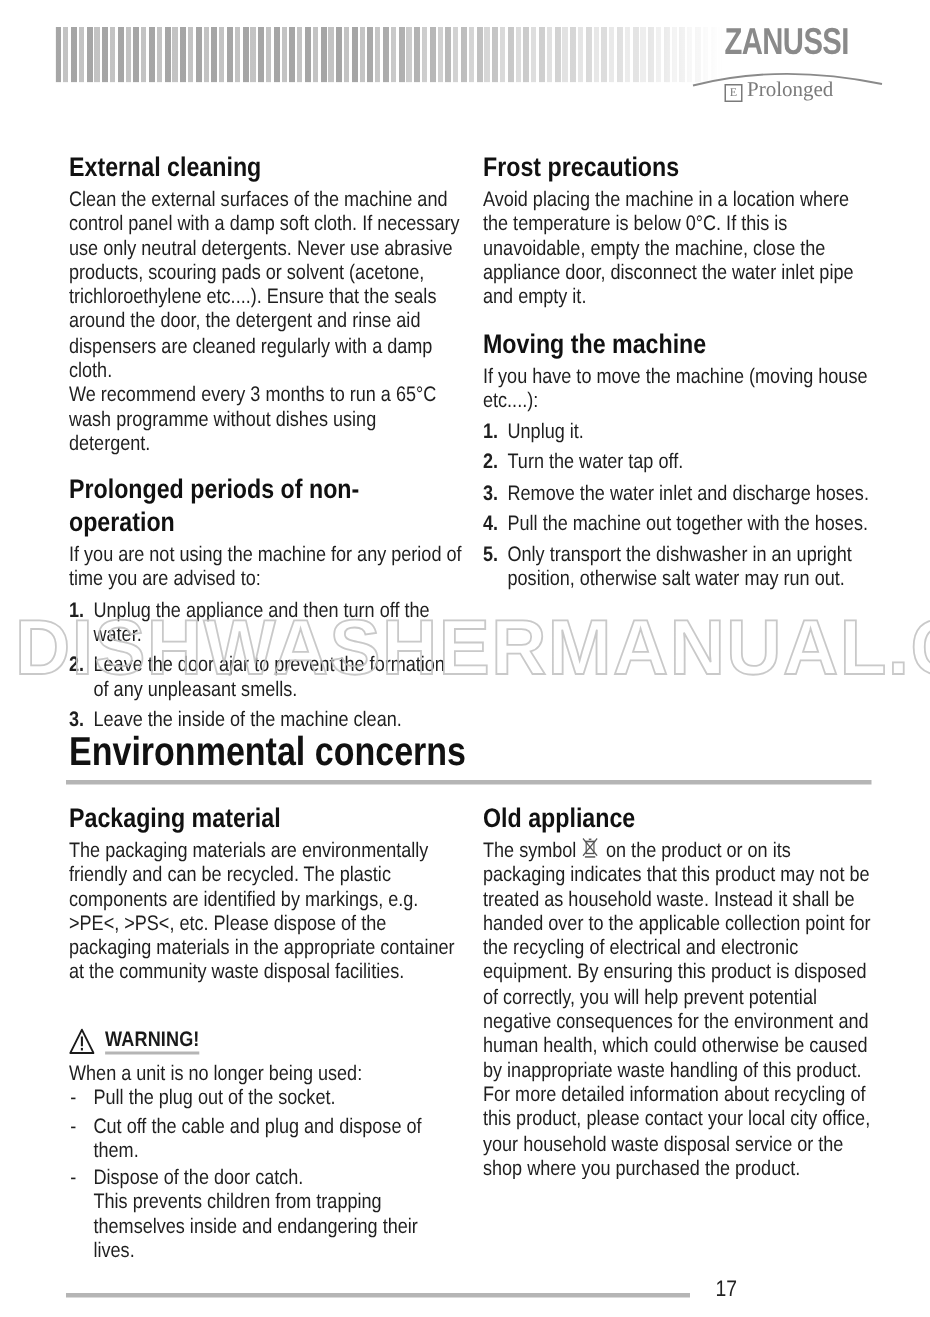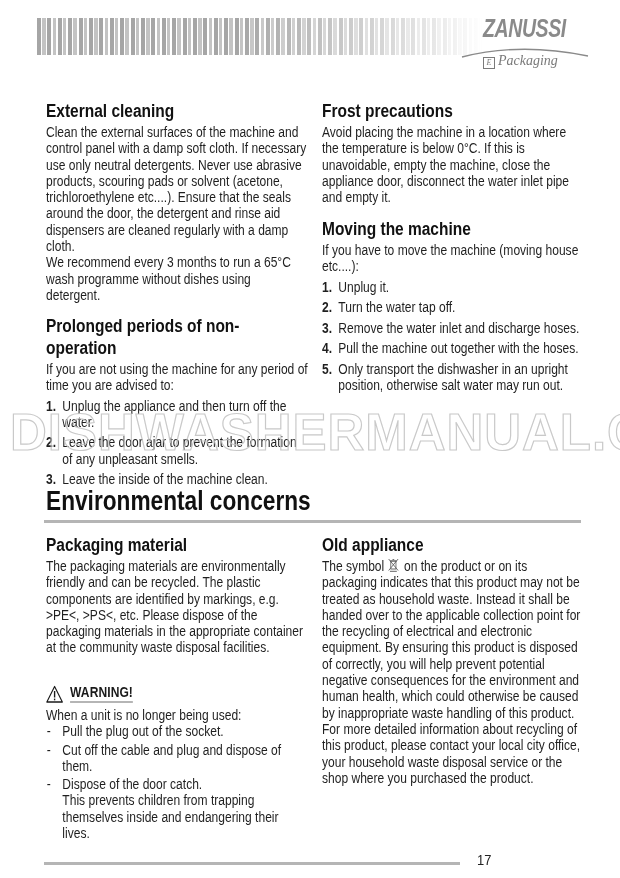--- a/index.html
+++ b/index.html
@@ -4,21 +4,21 @@
 <style>
   html, body { margin: 0; padding: 0; background: #ffffff; }
   body { width: 620px; height: 878px; position: relative; overflow: hidden;
          font-family: "Liberation Sans", sans-serif; color: #1a1a1a; }
 
   
   .header-bar { position: absolute; left: 37px; top: 18px; width: 445px; height: 37px;
     background: repeating-linear-gradient(90deg, rgba(150,150,150,0.85) 0 4px, rgba(255,255,255,0) 4px 5.2px, rgba(170,170,170,0.7) 5.2px 8.6px, rgba(255,255,255,0) 8.6px 10.4px);
     -webkit-mask-image: linear-gradient(90deg, #000 0%, #000 45%, rgba(0,0,0,0.25) 90%, rgba(0,0,0,0) 100%);
     mask-image: linear-gradient(90deg, #000 0%, #000 45%, rgba(0,0,0,0.25) 90%, rgba(0,0,0,0) 100%); }
-  .logo { position: absolute; left: 460px; top: 14px; width: 130px; height: 60px; font-style: italic; }
+  .logo { position: absolute; left: 460px; top: 14px; width: 130px; height: 60px; }
   .logo-zanussi { position: absolute; left: 23px; top: 0px; font-family: "Liberation Sans", sans-serif;
     font-weight: bold; font-size: 25px; color: #8a8a8a; letter-spacing: -0.5px;
     transform: scaleX(0.78); transform-origin: left top; }
   .logo-arc { position: absolute; left: 0; top: 30px; width: 130px; height: 14px; }
   .logo-electrolux { position: absolute; left: 23px; top: 39px; font-family: "Liberation Serif", serif;
     font-size: 14px; color: #7a7a7a; white-space: nowrap; }
   .logo-electrolux .e-mark { display: inline-block; width: 10px; height: 10px; border: 1px solid #7a7a7a;
     font-size: 8px; line-height: 10px; text-align: center; margin-right: 3px; vertical-align: 0px; }
 
   .col { position: absolute; width: 262px; }
@@ -57,21 +57,21 @@
 </head>
 <body>
 
 <div class="header-bar"></div>
 <div class="logo">
   <div class="logo-zanussi">ZANUSSI</div>
   <svg class="logo-arc" viewBox="0 0 130 14">
     <path d="M2 13 Q 60 -2 128 12" stroke="#8a8a8a" stroke-width="1.3" fill="none"></path>
   </svg>
   <div class="logo-electrolux">
-    <span class="e-mark">E</span><span>Packaging</span>
+    <span class="e-mark">E</span><span>Prolonged</span>
   </div>
 </div>
 
 <div class="col narrow" style="left:46px; top:100px;">
   <h2 class="sub">External cleaning</h2>
   <p class="body">Clean the external surfaces of the machine and control panel with a damp soft cloth. If necessary use only neutral detergents. Never use abrasive products, scouring pads or solvent (acetone, trichloroethylene etc....). Ensure that the seals around the door, the detergent and rinse aid dispensers are cleaned regularly with a damp cloth.</p>
   <p class="body" style="margin-top:0">We recommend every 3 months to run a 65°C wash programme without dishes using detergent.</p>
 </div>
 
 <div class="col narrow" style="left:46px; top:315px;">

